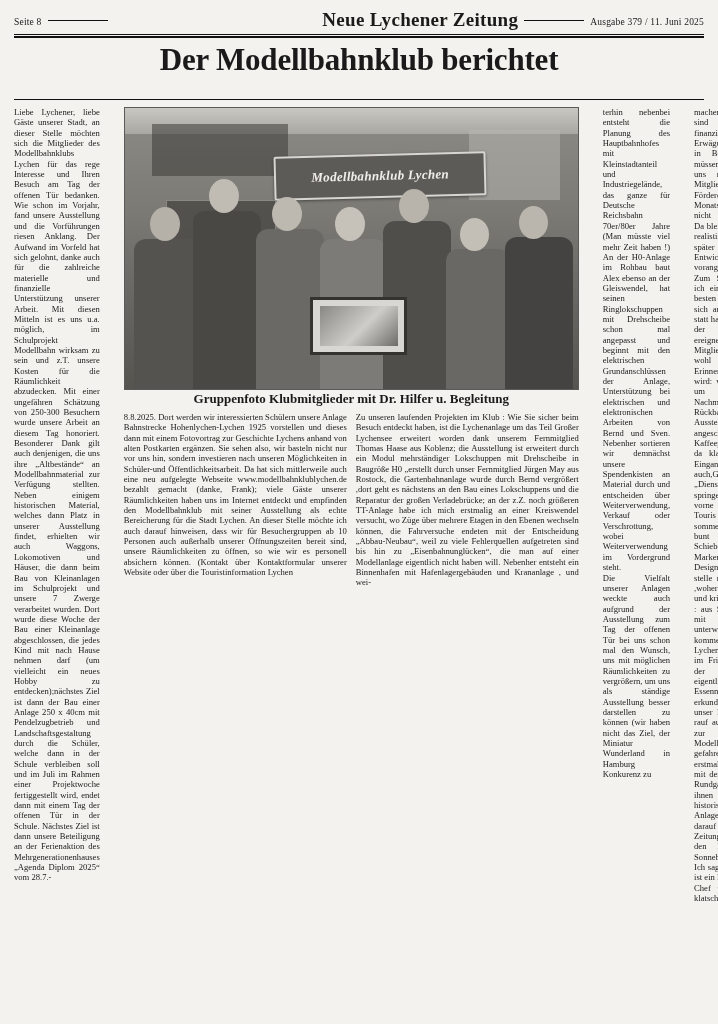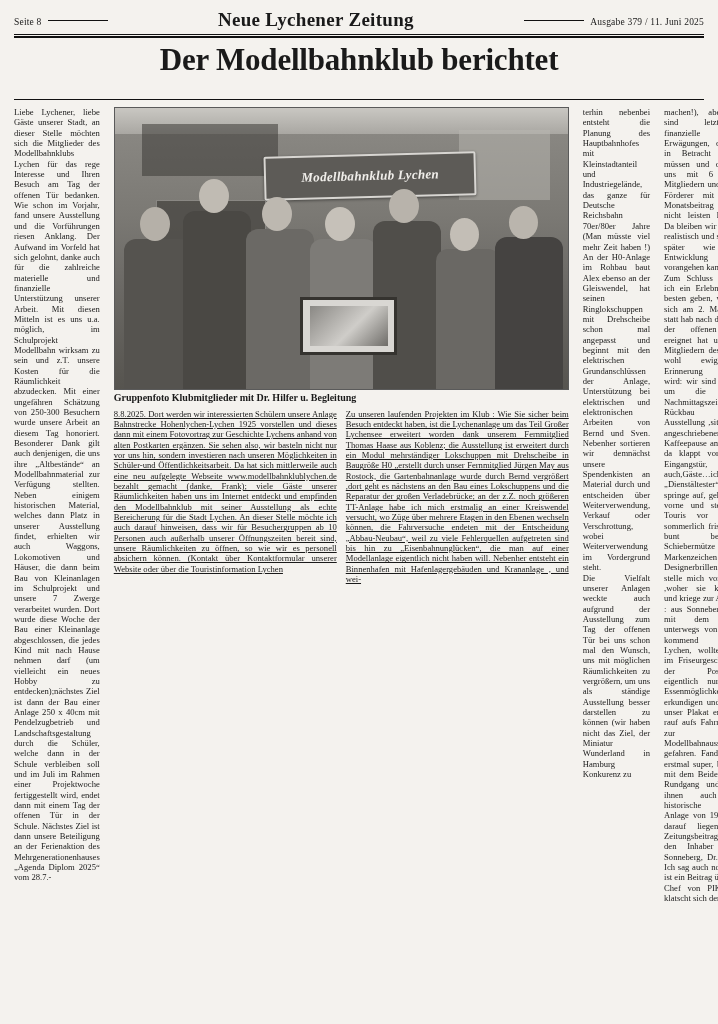--- a/index.html
+++ b/index.html
@@ -24,21 +24,21 @@
     padding-bottom:2px;
   }
   .masthead .side{
     font-family:"Liberation Serif", serif;
     font-size:9.5px;
     white-space:nowrap;
     letter-spacing:.2px;
   }
   .masthead .title{
     flex:1;
-    text-align:center;
+    text-align:right;
     font-family:"Liberation Serif", serif;
     font-weight:bold;
     font-size:19px;
     letter-spacing:.3px;
     position:relative;
     top:1px;
   }
   .masthead .rule-left,.masthead .rule-right{
     flex:0 0 60px;height:1px;background:#111;margin:0 6px;position:relative;top:-4px;
   }
@@ -53,21 +53,21 @@
     font-size:31px;
     letter-spacing:-0.2px;
     margin:2px 0 22px 0;
     line-height:1.05;
   }
   .hr-head{height:1.5px;background:#111;margin:0 0 7px 0;}
 
   
   .cols{
     display:flex;
-    gap:14px;
+    gap:24px;
     height:905px;
   }
   .col{
     width:223px;
     font-size:8.6px;
     line-height:1.205;
     text-align:justify;
     hyphens:auto;
     -webkit-hyphens:auto;
     font-family:"Liberation Serif", serif;
@@ -111,28 +111,29 @@
   
   .person{position:absolute;bottom:0;border-radius:12px 12px 0 0;}
   .head{position:absolute;border-radius:50%;}
   .pic-frame{
     position:absolute;left:41%;bottom:34px;width:20%;height:52px;
     background:#d9d7d3;border:3px solid #35332f;
     display:flex;align-items:center;justify-content:center;
   }
   .pic-frame .inner{width:86%;height:76%;background:linear-gradient(135deg,#8a8884,#cfcdc9 55%,#6e6c68);}
   .caption{
-    font-size:10px;
+    text-align:center;
+    font-size:13px;
     font-weight:bold;
     font-family:"Liberation Serif",serif;
     margin:2px 0 5px 0;
     line-height:1.15;
   }
   .col.wide{width:455px;}
-  .subcols{display:flex;gap:9px;text-decoration:underline;}
+  .subcols{display:flex;gap:9px;}
   .subcol{width:223px;font-size:8.6px;line-height:1.205;text-align:justify;hyphens:auto;-webkit-hyphens:auto;}
 </style>
 </head>
 <body>
 
 <div class="page">
 
   <div class="masthead">
     <div class="side">Seite 8</div>
     <div class="rule-left"></div>

